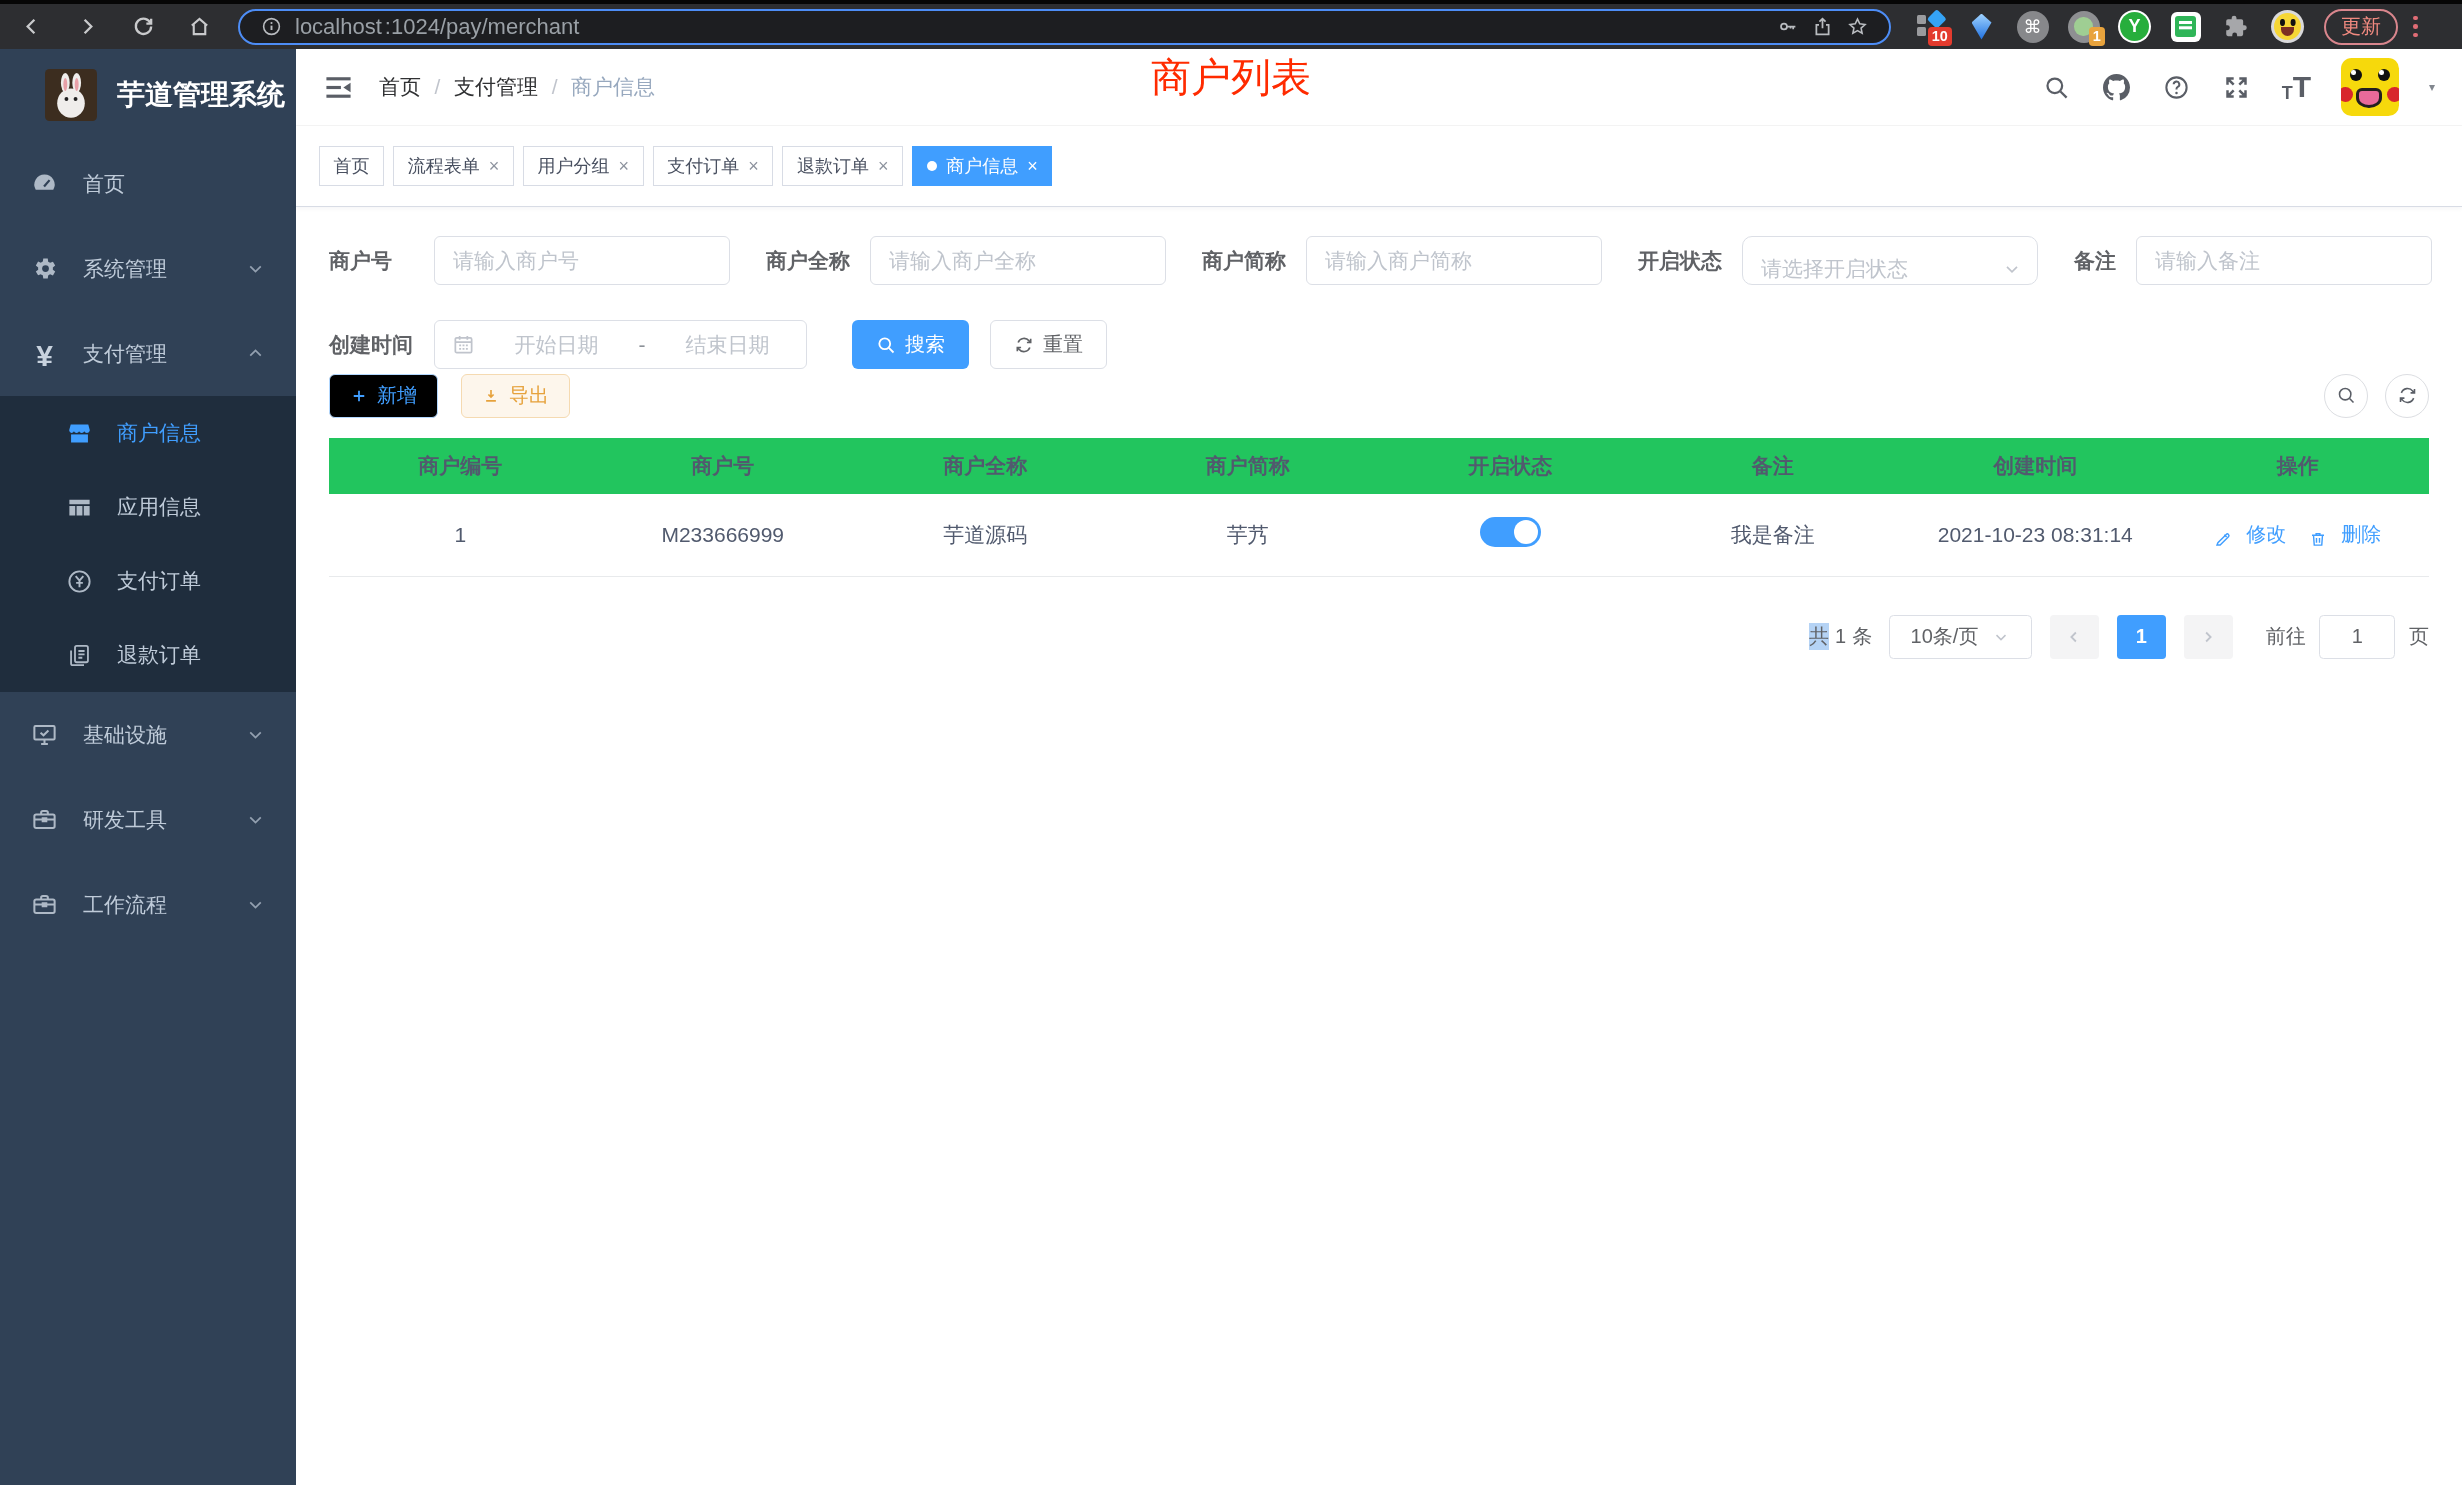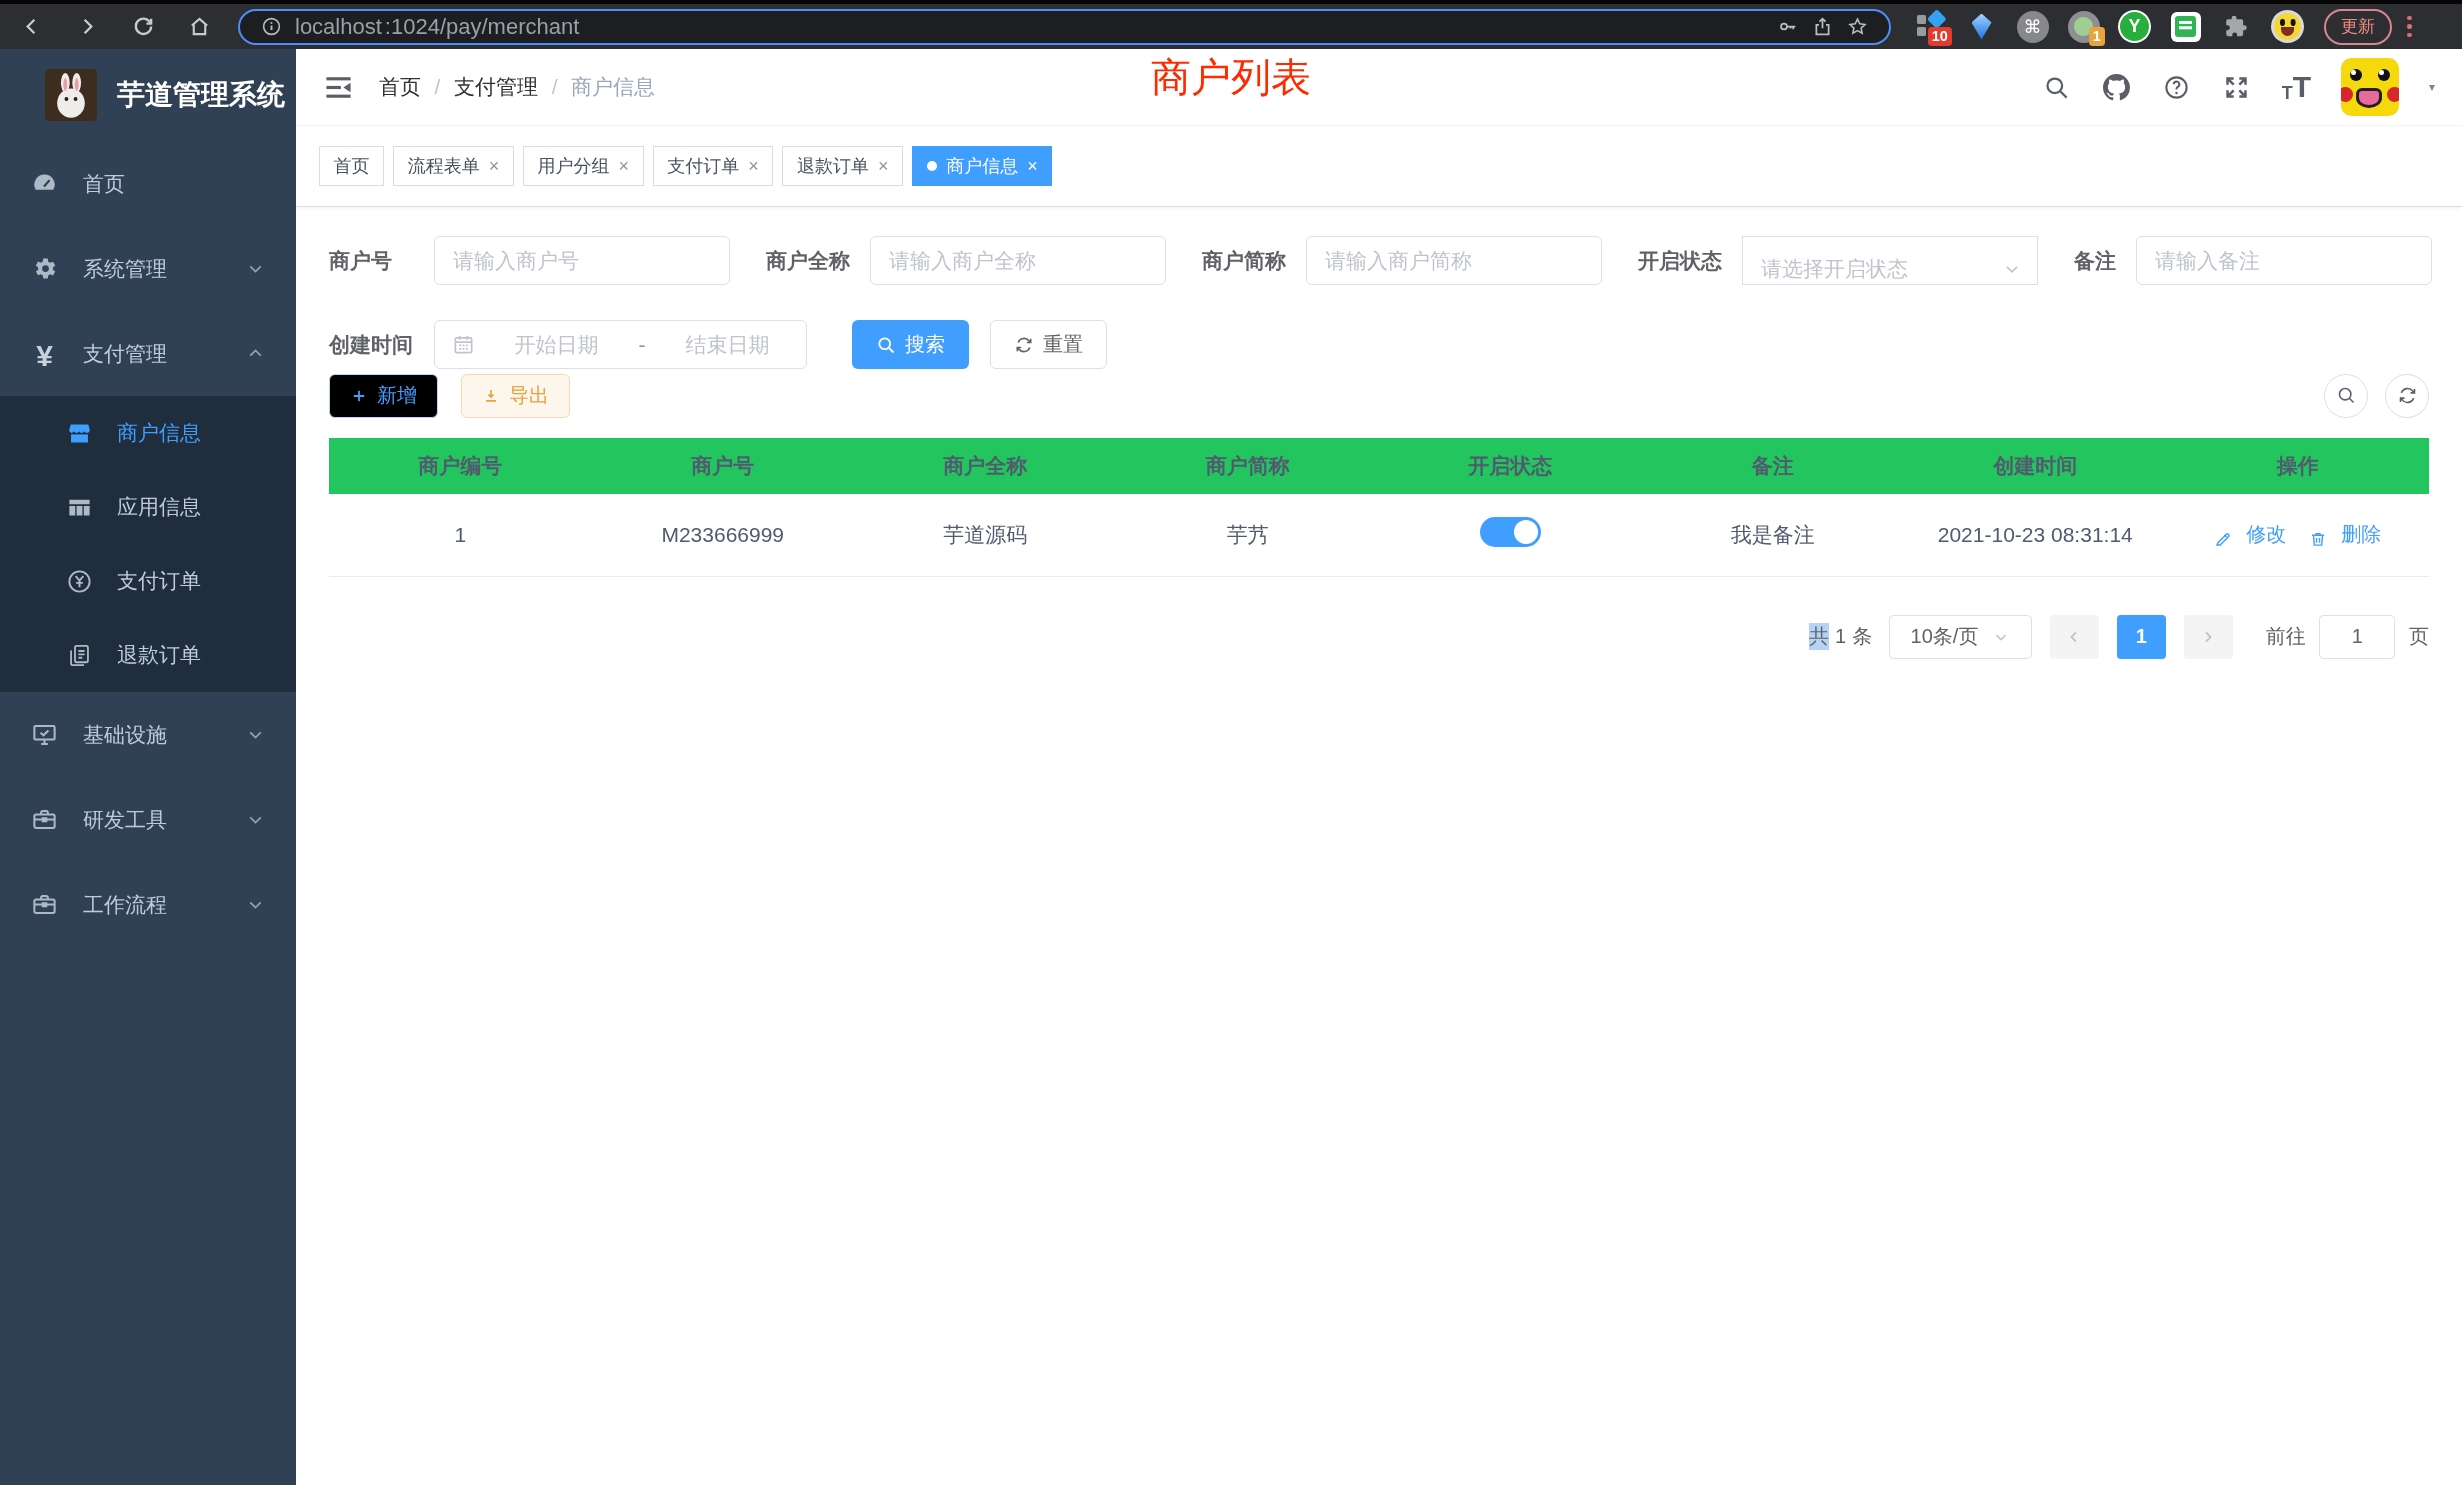--- a/index.html
+++ b/index.html
@@ -39,21 +39,21 @@
   .docic .din::after { content:""; position:absolute; left:3.8px; right:3.8px; top:5.3px; height:2.3px;
     background:#fff; box-shadow:0 5.3px 0 #fff; }
   .puzzle { color:#a6a7aa; }
   .emoji { width:33px; height:33px; border-radius:50%; background:#d9d9db; display:grid; place-items:center; }
   .emoji .face { width:27px; height:27px; border-radius:50%; background:#f6d635; position:relative; }
   .face::before { content:""; position:absolute; width:4.5px; height:6.8px; border-radius:50%;
     background:#111; top:6px; left:6px; box-shadow:10.6px 0 0 #111; }
   .face::after { content:""; position:absolute; width:13.6px; height:9px; border-radius:0 0 13.6px 13.6px;
     background:#7c2f23; bottom:3.8px; left:6.8px; }
   .update-btn { margin-left:20px; height:36px; padding:0 15px; border:2.3px solid #d9868d;
-    border-radius:20px; color:#f18a80; font-size:17px; display:flex; align-items:center; }
+    border-radius:20px; color:#f18a80; font-size:20px; display:flex; align-items:center; }
   .menu-dots { margin-left:15px; color:#e06c75; font-size:23px; letter-spacing:0;
     display:flex; flex-direction:column; gap:3.8px; align-items:center; }
   .menu-dots i { width:4.5px; height:4.5px; border-radius:50%; background:#e06c75; }
 
   
   .app { display:flex; height:1436px; }
   .sidebar { width:296px; flex:0 0 296px; background:#304156; color:#bfcbd9; }
   .logo-row { height:92px; display:flex; align-items:center; padding-left:45px; gap:20px; }
   .logo-img { width:52px; height:52px; border-radius:4.5px; overflow:hidden; flex:0 0 52px; }
   .logo-title { color:#fff; font-size:28px; font-weight:700; }
@@ -111,21 +111,21 @@
   
   .filter-form { padding:29px 33px 0; }
   .form-row { display:flex; align-items:center; margin-bottom:35px; }
   .form-item { display:flex; align-items:center; margin-right:36px; }
   .f-label { font-size:21px; color:#606266; font-weight:700; margin-right:20px; white-space:nowrap; }
   .f-label.w1 { min-width:85px; }
   .inp { width:296px; height:49px; border:0.8px solid #dcdfe6; border-radius:6px; padding:0 18px;
     font-size:21px; color:#606266; background:#fff; outline:none;
     font-family:"Liberation Sans","DejaVu Sans",sans-serif; }
   .inp::placeholder { color:#bfc4cc; }
-  .sel { width:296px; height:49px; border:0.8px solid #dcdfe6; border-radius:0; padding:16px 15px 0 18px;
+  .sel { width:296px; height:49px; border:0.8px solid #dcdfe6; border-radius:10px; padding:16px 15px 0 18px;
     display:flex; align-items:center; color:#bfc4cc; font-size:21px; cursor:pointer; background:#fff; }
   .sel .sel-text { flex:1; }
   .sel .chev { width:20px; height:20px; color:#c0c4cc; }
   .daterange { width:373px; height:49px; border:0.8px solid #dcdfe6; border-radius:6px;
     display:flex; align-items:center; padding:0 16.7px; gap:20px; font-size:21px; color:#bfc4cc; background:#fff; cursor:pointer; }
   .daterange .cal { width:23px; height:23px; color:#c0c4cc; }
   .daterange .dr-start,.daterange .dr-end { flex:1; text-align:center; }
   .daterange .dr-sep { color:#8b9097; }
   .btn { height:49px; border-radius:6px; font-size:20px; display:inline-flex; align-items:center;
     gap:9px; padding:0 23px; cursor:pointer; border:0.8px solid transparent; }

